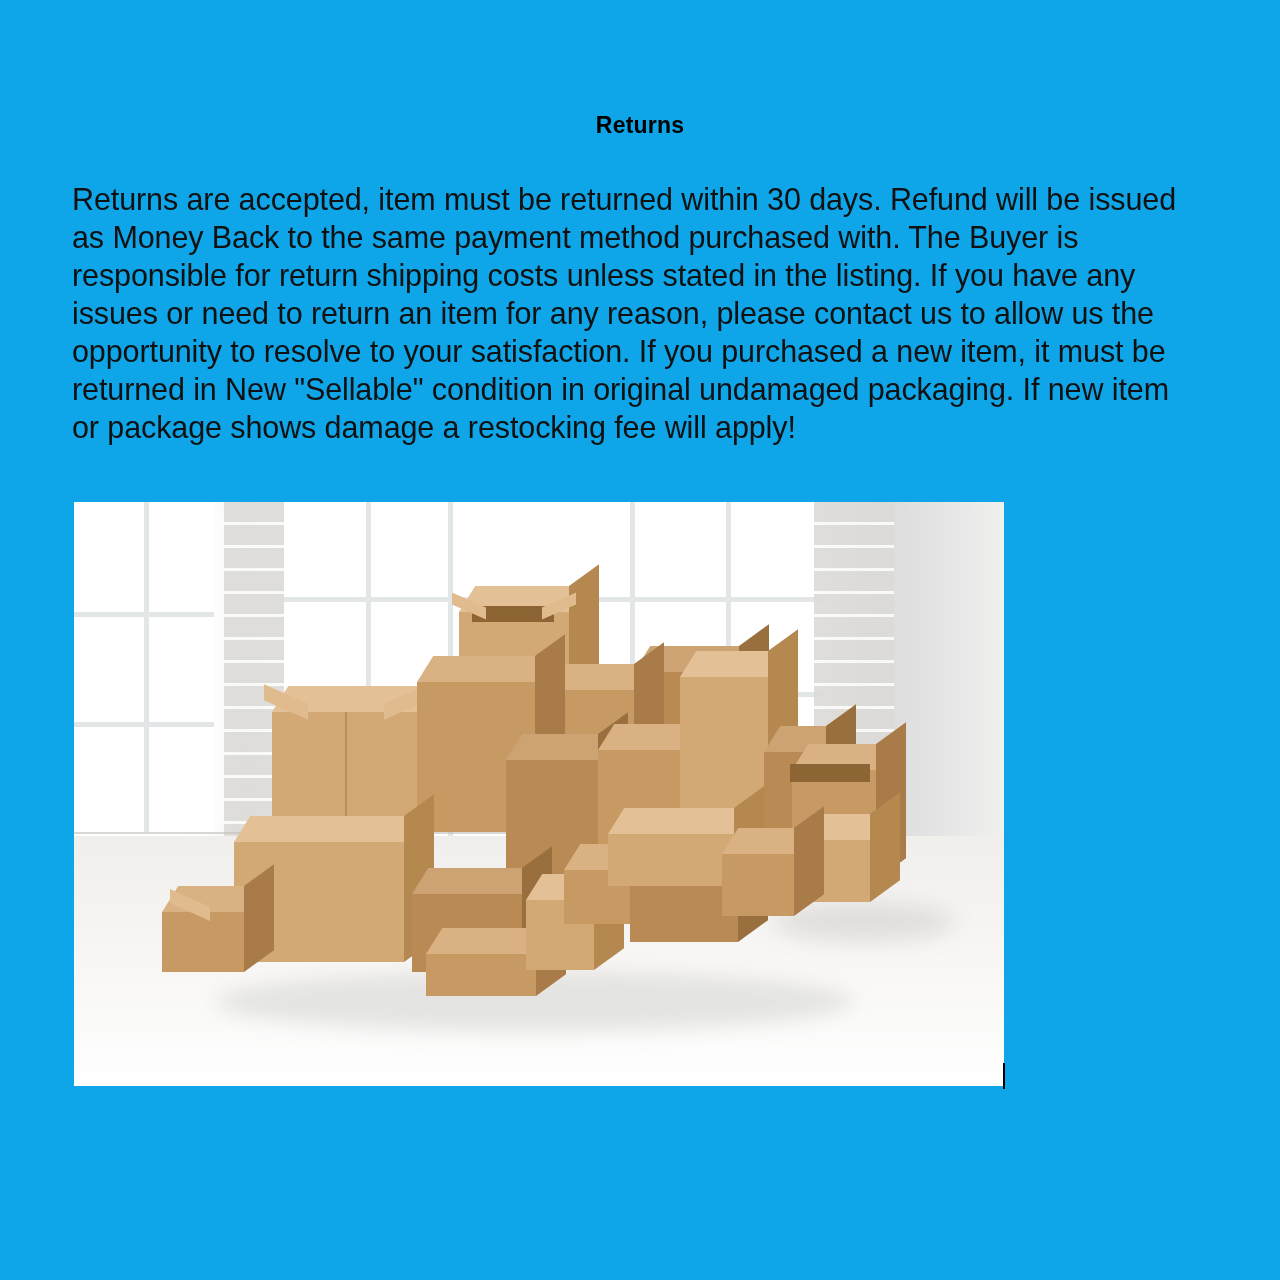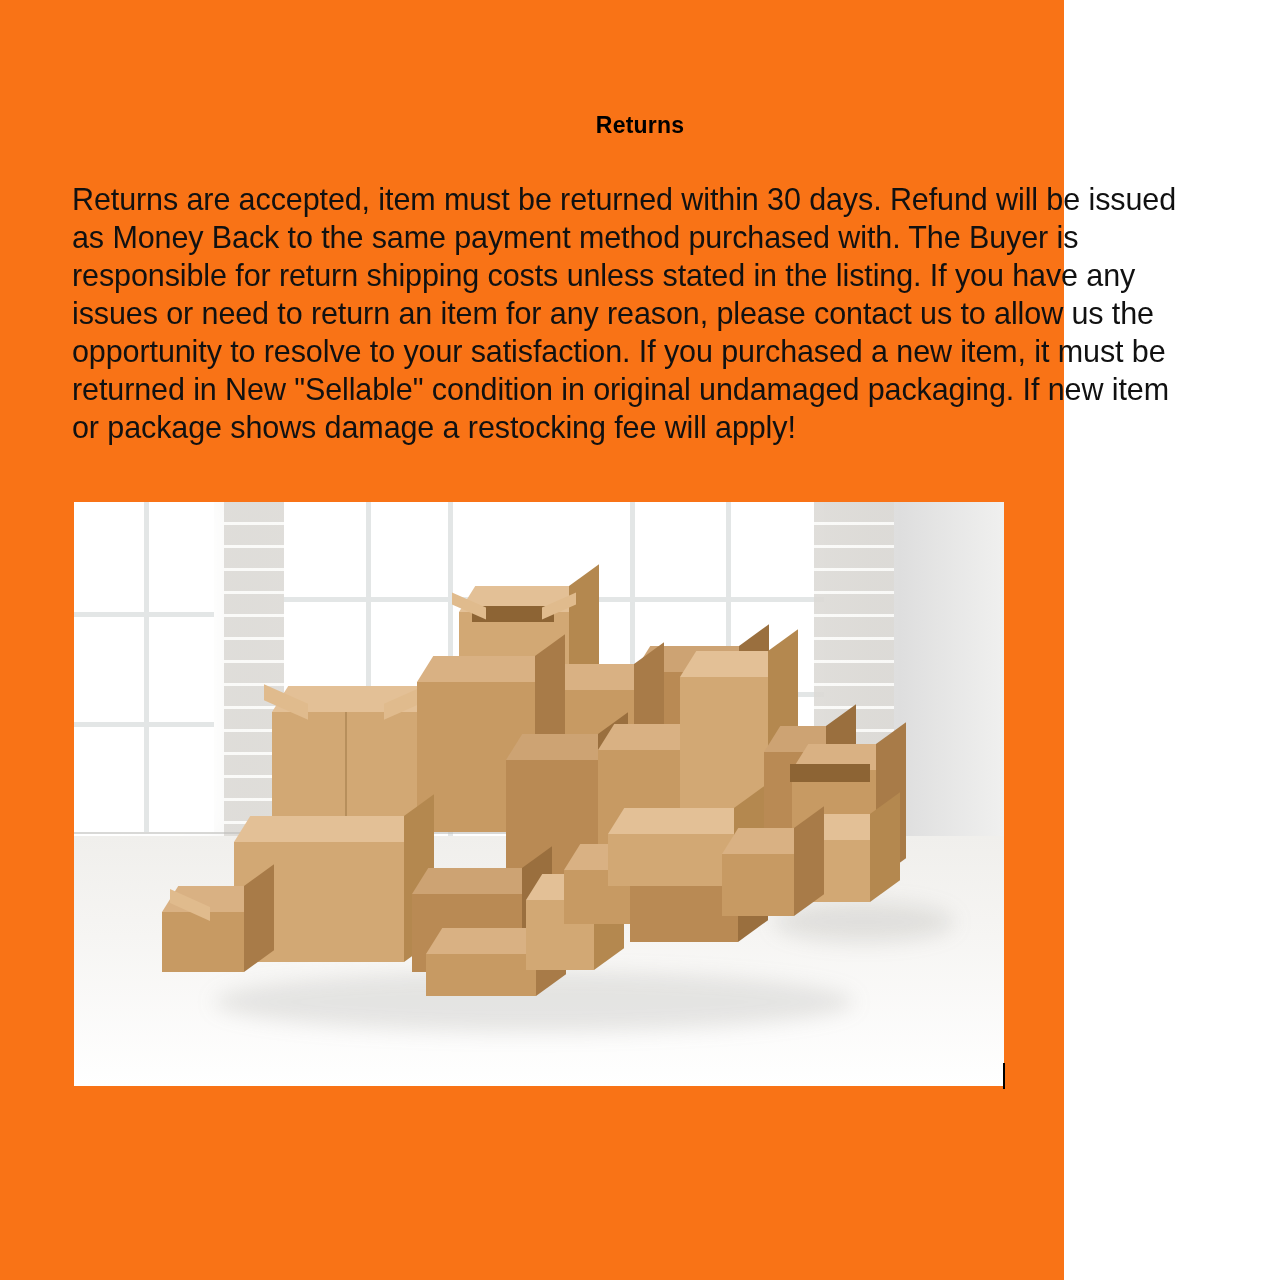--- a/index.html
+++ b/index.html
@@ -9,24 +9,24 @@
   }
   body {
     width: 1280px;
     height: 1280px;
     font-family: "Liberation Sans", sans-serif;
     color: #000000;
     overflow: hidden;
     position: relative;
   }
   .page {
-    width: 1064px;
+    width: 1280px;
     height: 1280px;
     position: relative;
-    background: #f97316;
+    background: #0ea5e9;
   }
   .doc-title {
     position: absolute;
     top: 112px;
     left: 0;
     width: 1280px;
     text-align: center;
     font-size: 23px;
     font-weight: bold;
     letter-spacing: 0.2px;

